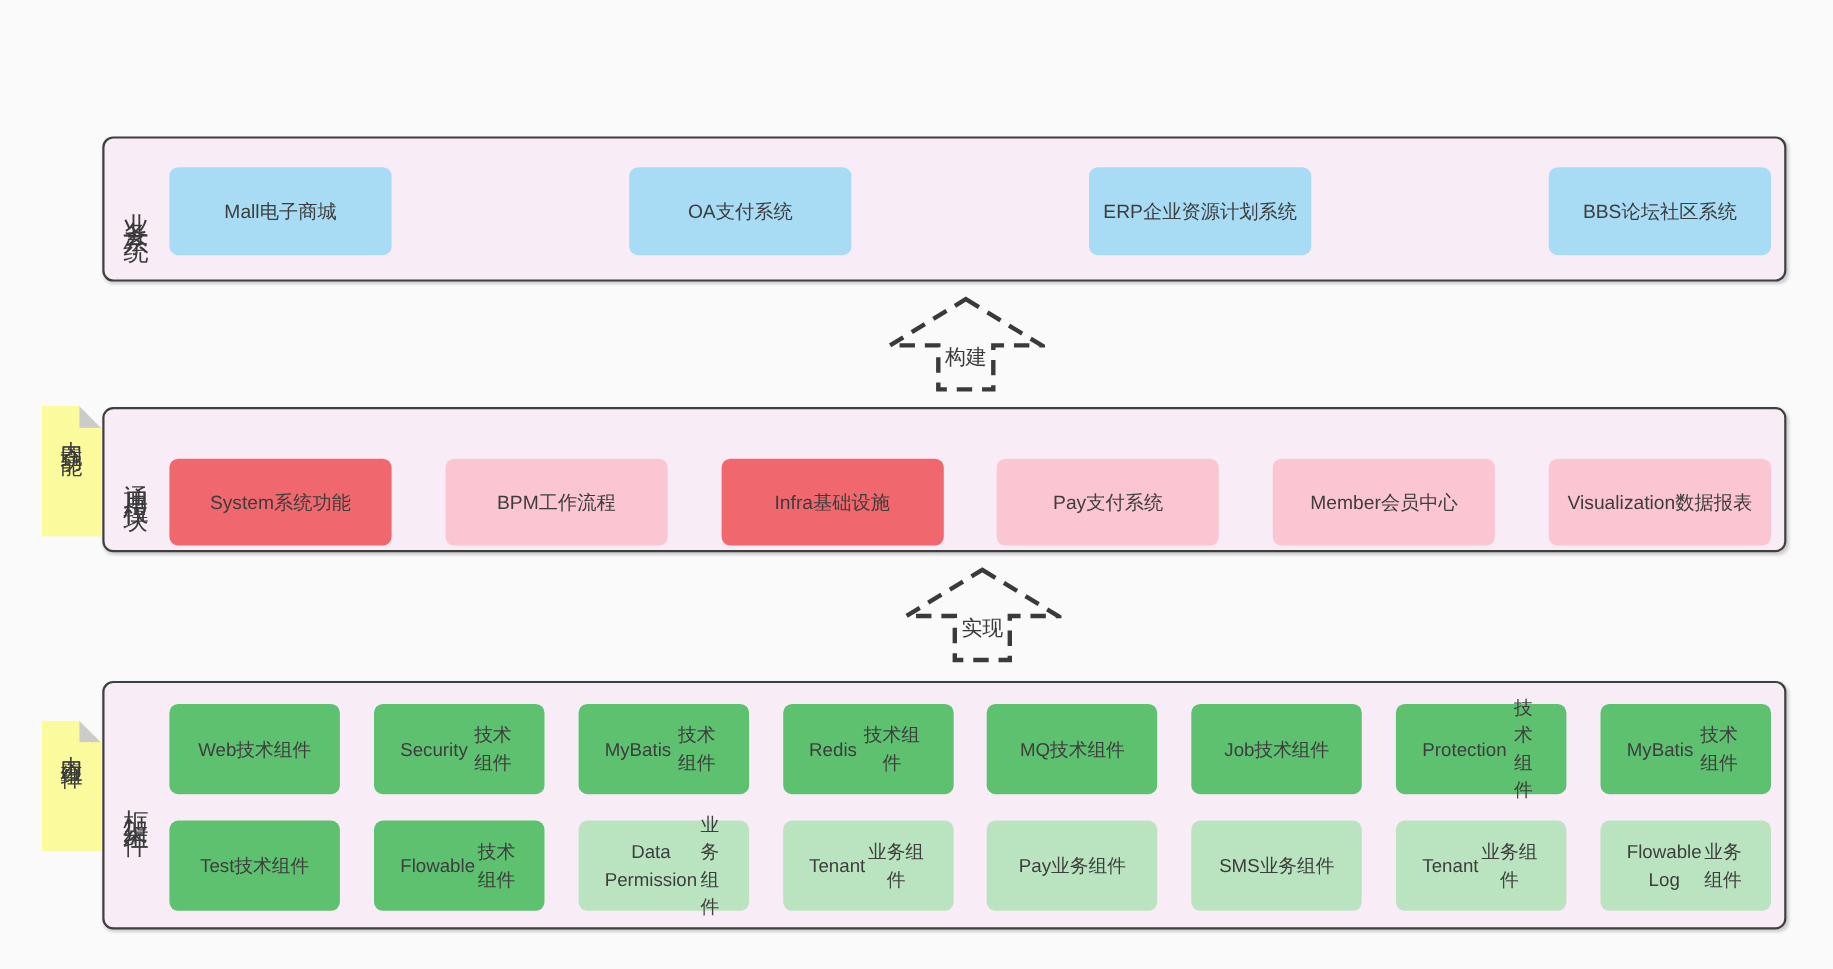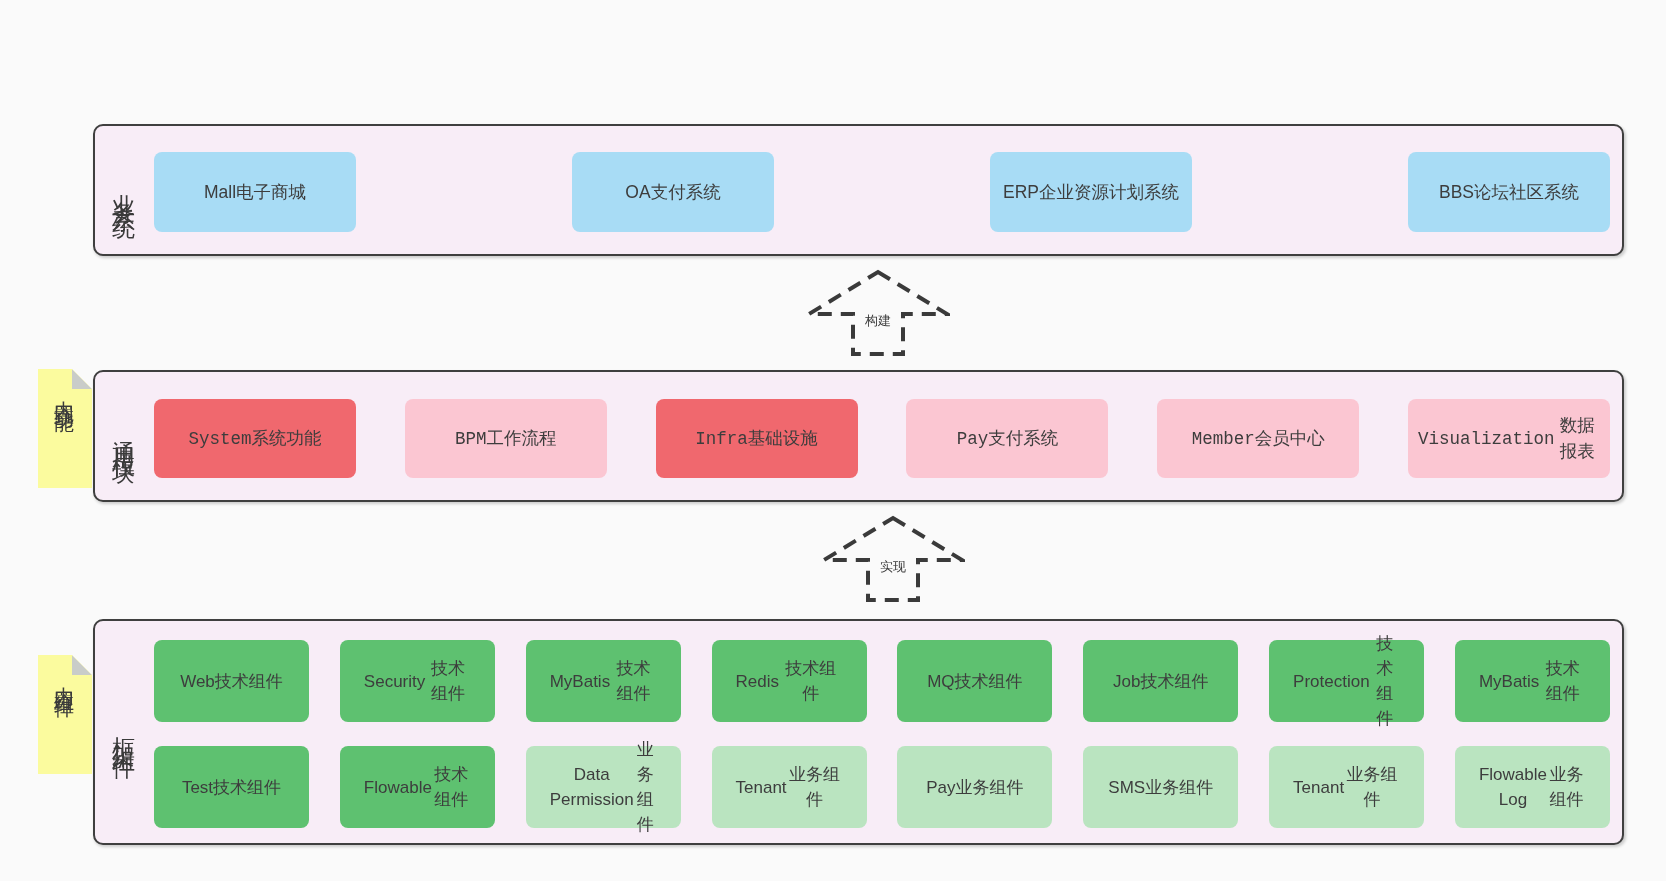--- a/index.html
+++ b/index.html
@@ -17,42 +17,42 @@
   #layer-framework{left:93px;top:619px;width:1531px;height:226px;}
   .layer-label{
     position:absolute;left:14px;top:50%;transform:translateY(-50%);
     writing-mode:vertical-rl;text-orientation:upright;
     font-size:23px;letter-spacing:7px;color:#3a3a3a;white-space:nowrap;
   }
   
   .box-rows{position:absolute;left:59px;right:12px;top:0;bottom:0;}
   .box-row{position:absolute;left:0;right:0;display:flex;justify-content:space-between;}
   #layer-business .box-row{top:26px;height:80px;}
-  #layer-modules  .box-row{top:27px;height:79px;font-family:Liberation Mono, monospace;}
+  #layer-modules  .box-row{top:45px;height:79px;}
   #layer-framework .box-row.row-0{top:19px;height:82px;}
   #layer-framework .box-row.row-1{top:125px;height:82px;}
   .node{
     border-radius:8px;display:flex;flex-direction:row;align-items:center;justify-content:center;
     text-align:center;box-sizing:border-box;
   }
   #layer-business .node,#layer-modules .node{width:202px;font-size:17.5px;line-height:26px;padding:0 10px;}
   #layer-framework .node{width:155px;font-size:17px;line-height:25px;padding:0 24px;}
   .v-blue{background:#a8dcf5;}
   .v-red{background:#f0686e;}
   .v-pink{background:#fbc6d2;}
   .v-green{background:#5ec170;}
   .v-lightgreen{background:#bae4c0;}
   
   .arrow{position:absolute;}
   #arrow-build    {left:806px;top:268px;width:144px;height:90px;}
   #arrow-implement{left:821px;top:514px;width:144px;height:90px;text-decoration:underline;}
   .arrow svg{display:block;}
   .arrow-label{
     position:absolute;left:50%;top:44px;transform:translateX(-50%);
-    background:#fafafa;font-size:13px;color:#3a3a3a;white-space:nowrap;padding:0 2px;
+    background:#fafafa;font-size:19px;color:#3a3a3a;white-space:nowrap;padding:0 2px;
   }
   
   .note{
     position:absolute;width:54px;height:119px;background:#fbfb9e;
     clip-path:polygon(0 0,calc(100% - 20px) 0,100% 20px,100% 100%,0 100%);
   }
   #note-modules  {left:38px;top:369px;}
   #note-framework{left:38px;top:655px;}
   .note-fold{
     position:absolute;top:0;right:0;width:20px;height:20px;background:#c9ccc9;

